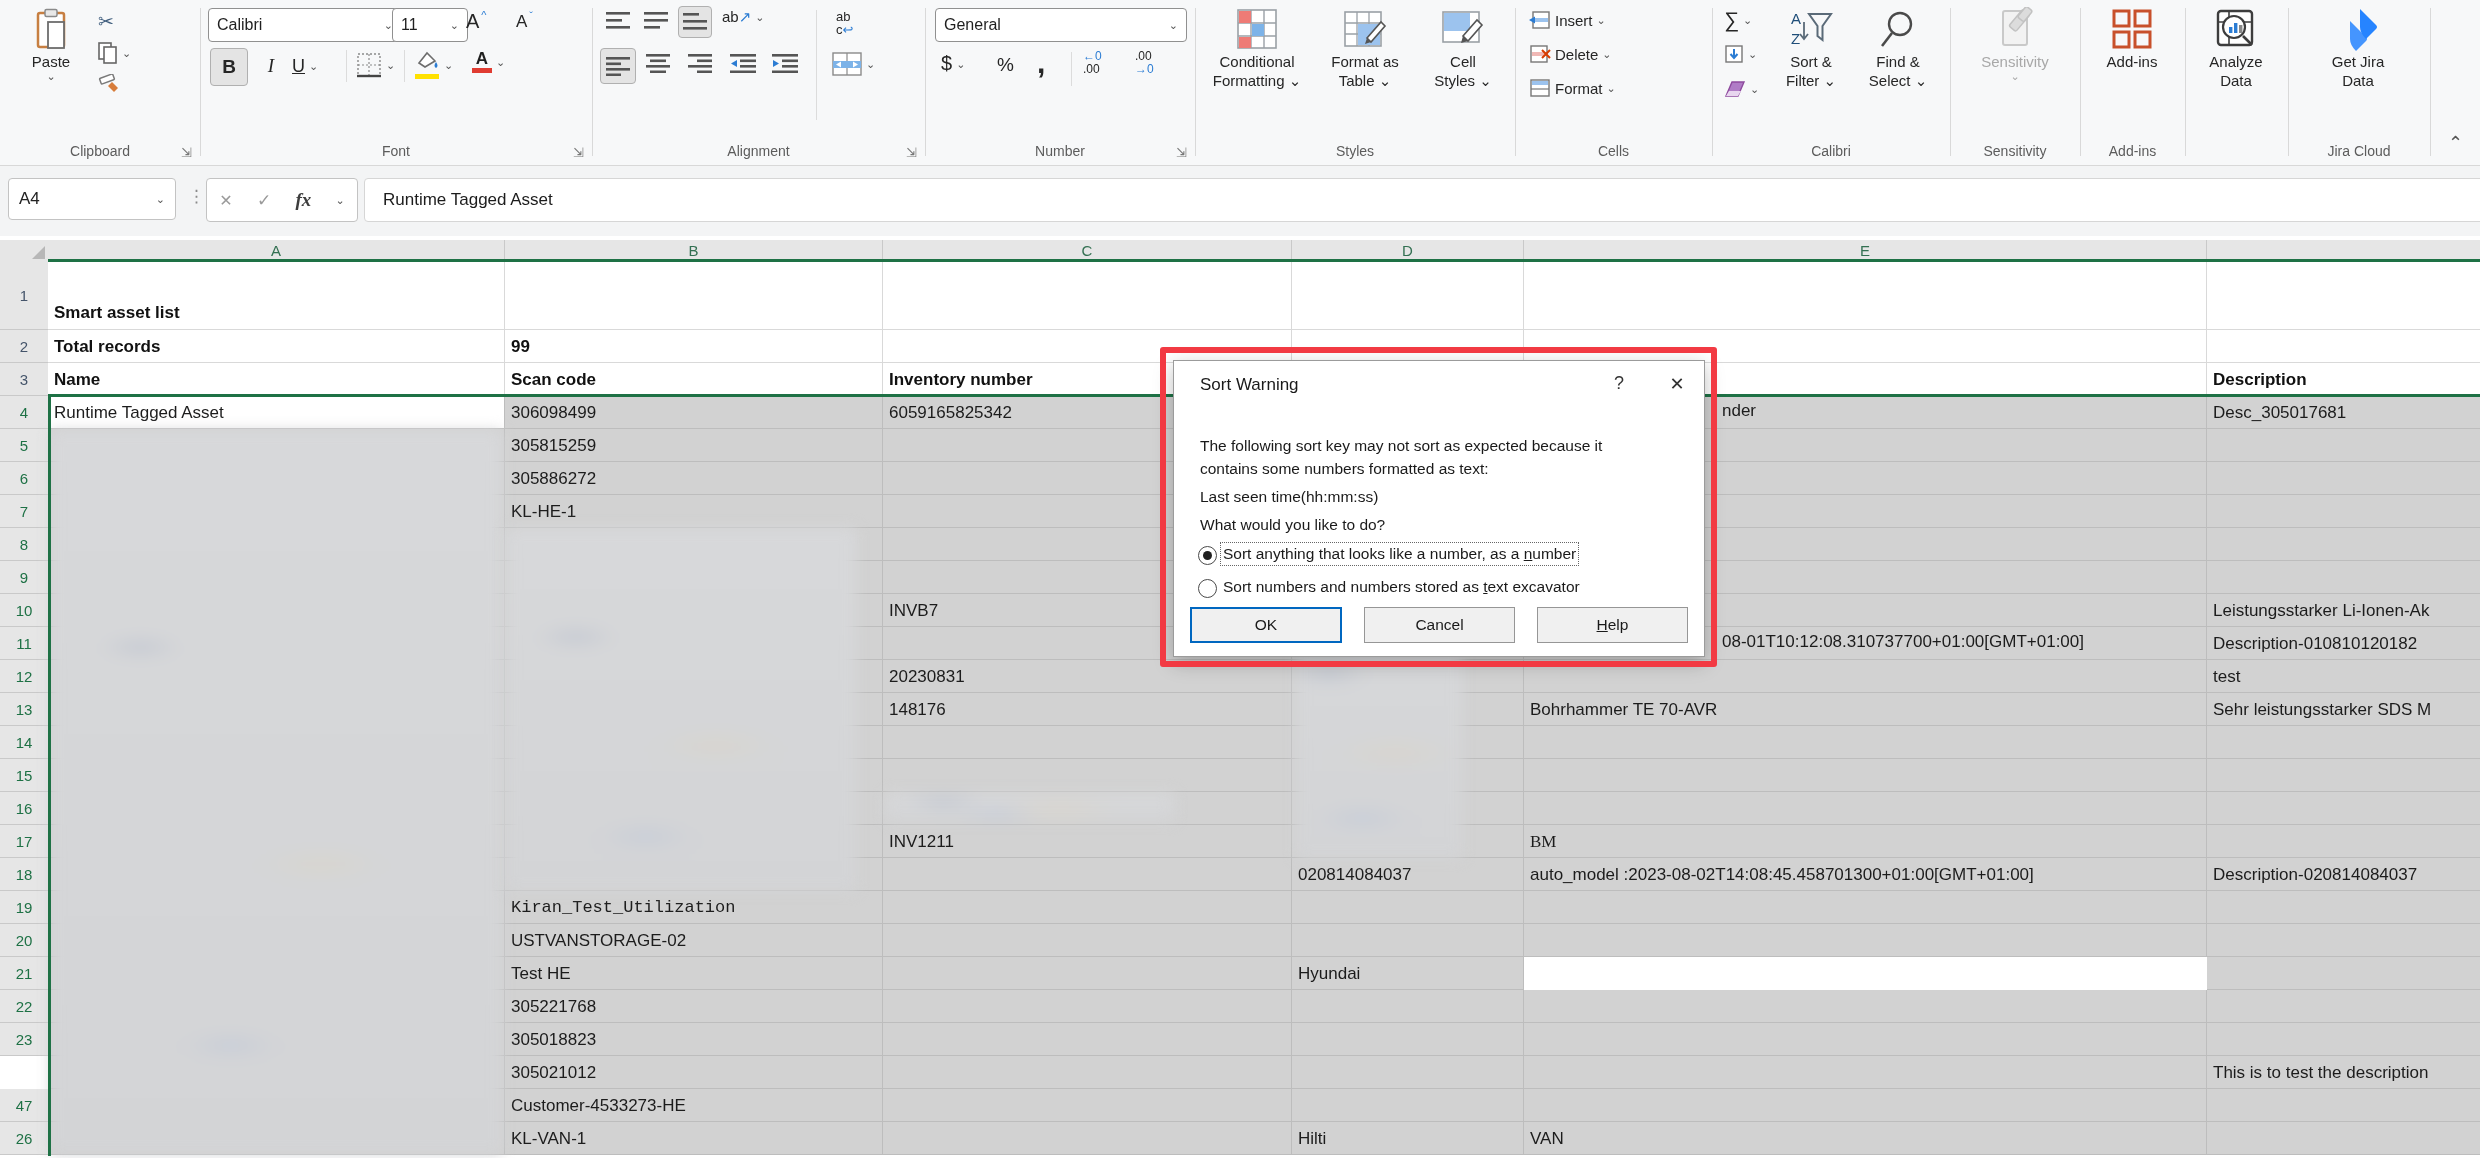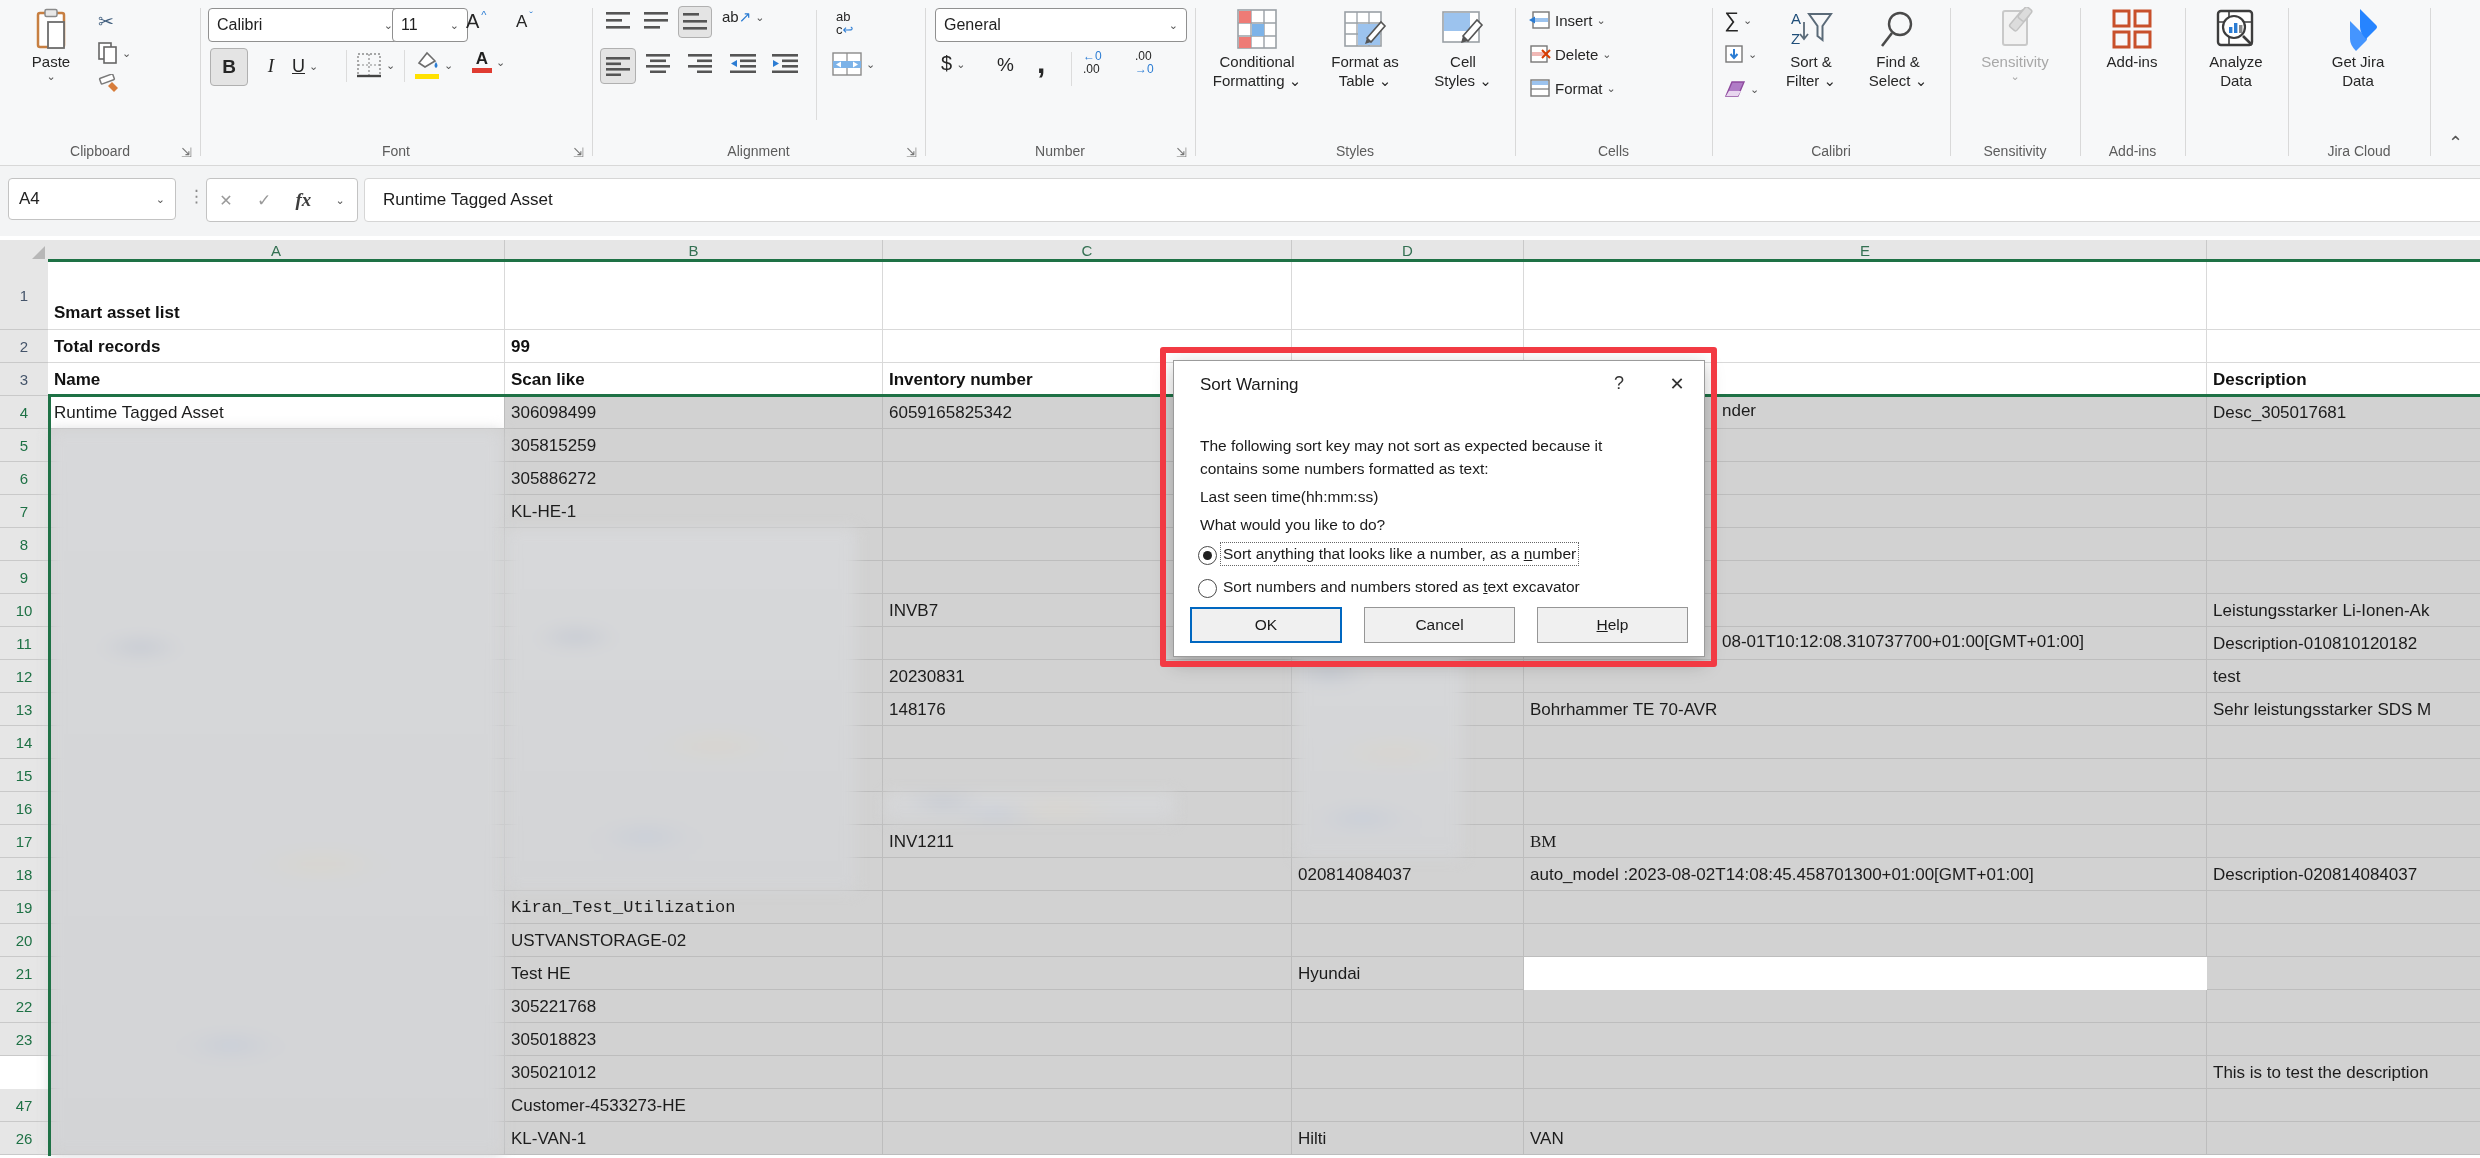--- a/index.html
+++ b/index.html
@@ -512,21 +512,21 @@
     <div class="cell hbold" style="left: 2207px; top: 26px; width: 400px; height: 68px; line-height: 102px;"></div>
     <div class="rowhdr" style="top: 94px; height: 32px; color: rgb(68, 84, 106);">2</div>
     <div class="cell hbold" style="left: 48px; top: 94px; width: 457px; height: 33px; line-height: 33px;"><span>Total records</span></div>
     <div class="cell hbold" style="left: 505px; top: 94px; width: 378px; height: 33px; line-height: 33px;"><span>99</span></div>
     <div class="cell hbold" style="left: 883px; top: 94px; width: 409px; height: 33px; line-height: 33px;"></div>
     <div class="cell hbold" style="left: 1292px; top: 94px; width: 232px; height: 33px; line-height: 33px;"></div>
     <div class="cell hbold" style="left: 1524px; top: 94px; width: 683px; height: 33px; line-height: 33px;"></div>
     <div class="cell hbold" style="left: 2207px; top: 94px; width: 400px; height: 33px; line-height: 33px;"></div>
     <div class="rowhdr" style="top: 127px; height: 32px; color: rgb(68, 84, 106);">3</div>
     <div class="cell hbold" style="left: 48px; top: 127px; width: 457px; height: 33px; line-height: 33px;"><span>Name</span></div>
-    <div class="cell hbold" style="left: 505px; top: 127px; width: 378px; height: 33px; line-height: 33px;"><span>Scan like</span></div>
+    <div class="cell hbold" style="left: 505px; top: 127px; width: 378px; height: 33px; line-height: 33px;"><span>Scan code</span></div>
     <div class="cell hbold" style="left: 883px; top: 127px; width: 409px; height: 33px; line-height: 33px;"><span>Inventory number</span></div>
     <div class="cell hbold" style="left: 1292px; top: 127px; width: 232px; height: 33px; line-height: 33px;"></div>
     <div class="cell hbold" style="left: 1524px; top: 127px; width: 683px; height: 33px; line-height: 33px;"></div>
     <div class="cell hbold" style="left: 2207px; top: 127px; width: 400px; height: 33px; line-height: 33px;"><span>Description</span></div>
     <div class="rowhdr" style="top: 160px; height: 32px; color: rgb(30, 113, 69);">4</div>
     <div class="cell sel active" style="left: 48px; top: 160px; width: 457px; height: 33px; line-height: 33px;"><span>Runtime Tagged Asset</span></div>
     <div class="cell sel" style="left: 505px; top: 160px; width: 378px; height: 33px; line-height: 33px;"><span>306098499</span></div>
     <div class="cell sel" style="left: 883px; top: 160px; width: 409px; height: 33px; line-height: 33px;"><span>6059165825342</span></div>
     <div class="cell sel" style="left: 1292px; top: 160px; width: 232px; height: 33px; line-height: 33px;"></div>
     <div class="cell sel" style="left: 1524px; top: 160px; width: 683px; height: 33px; line-height: 33px;"></div>

